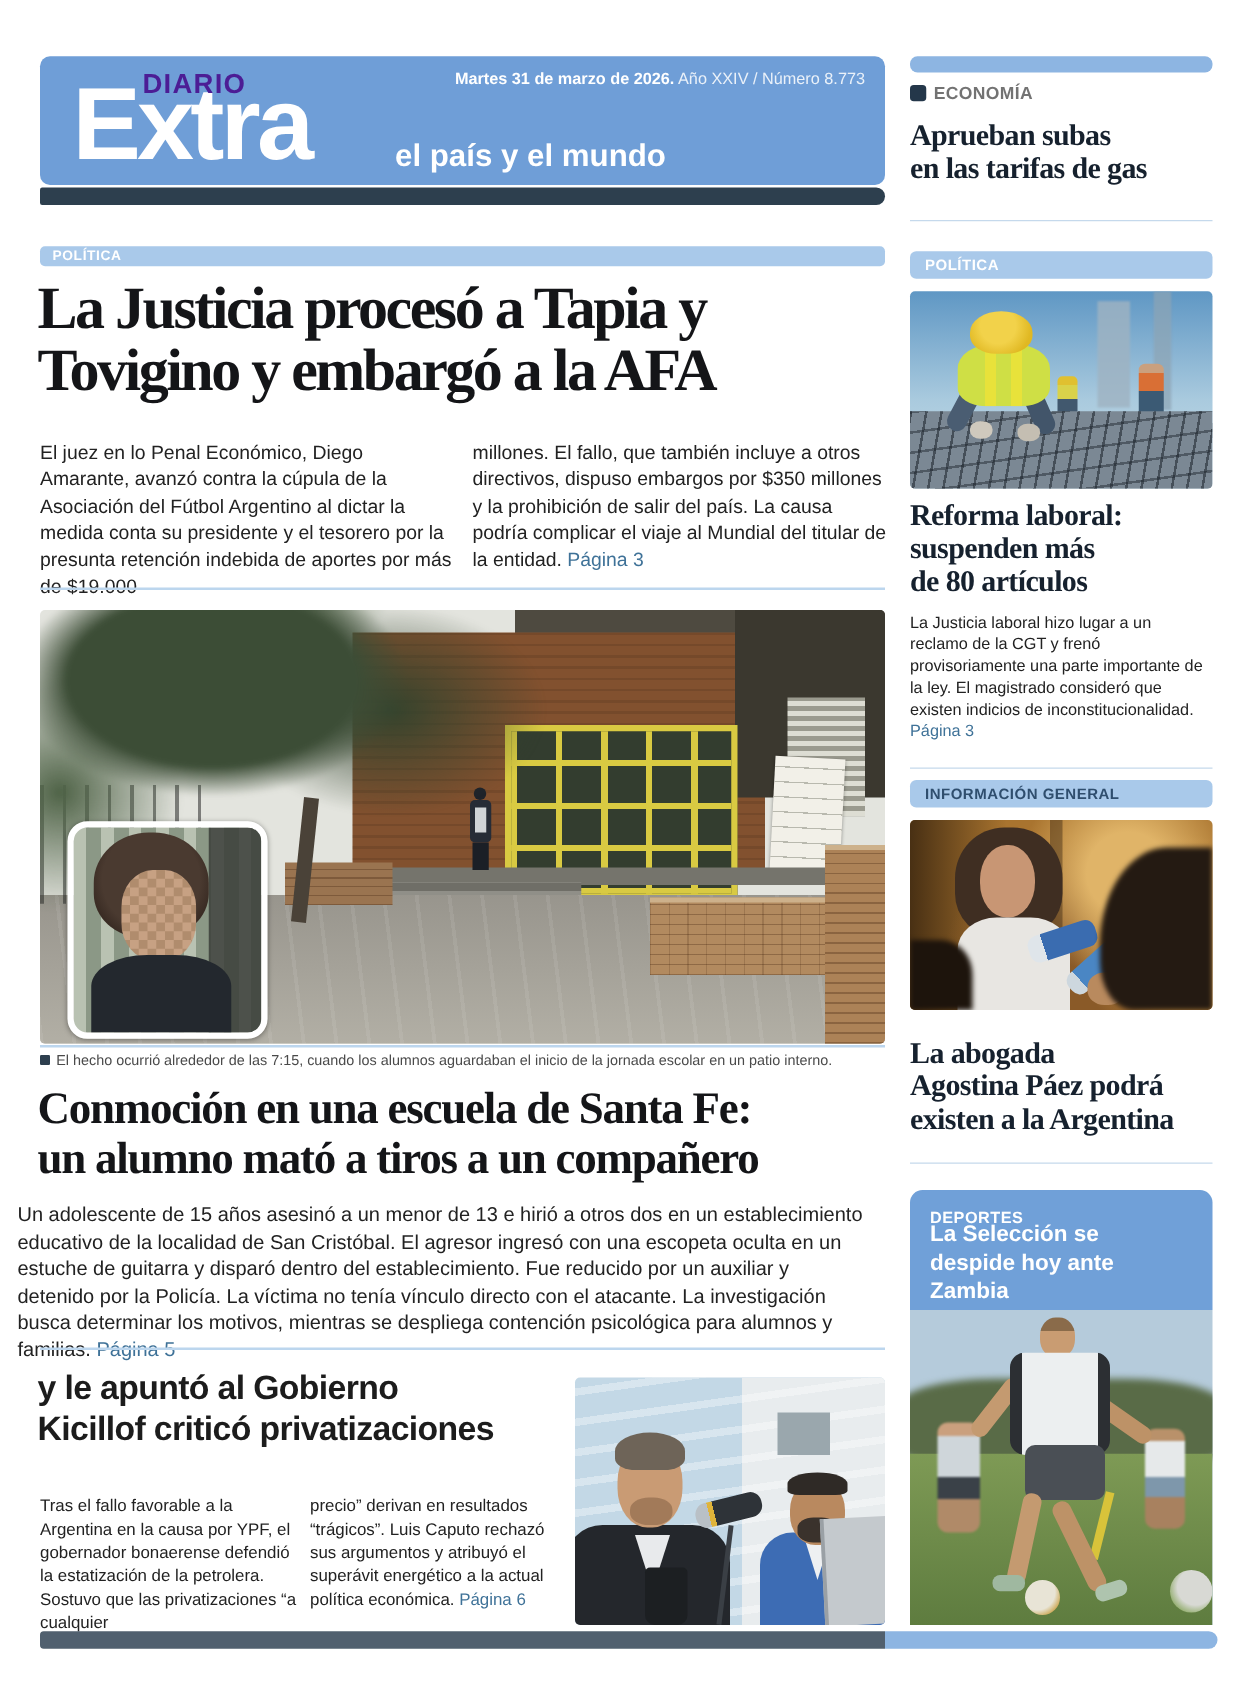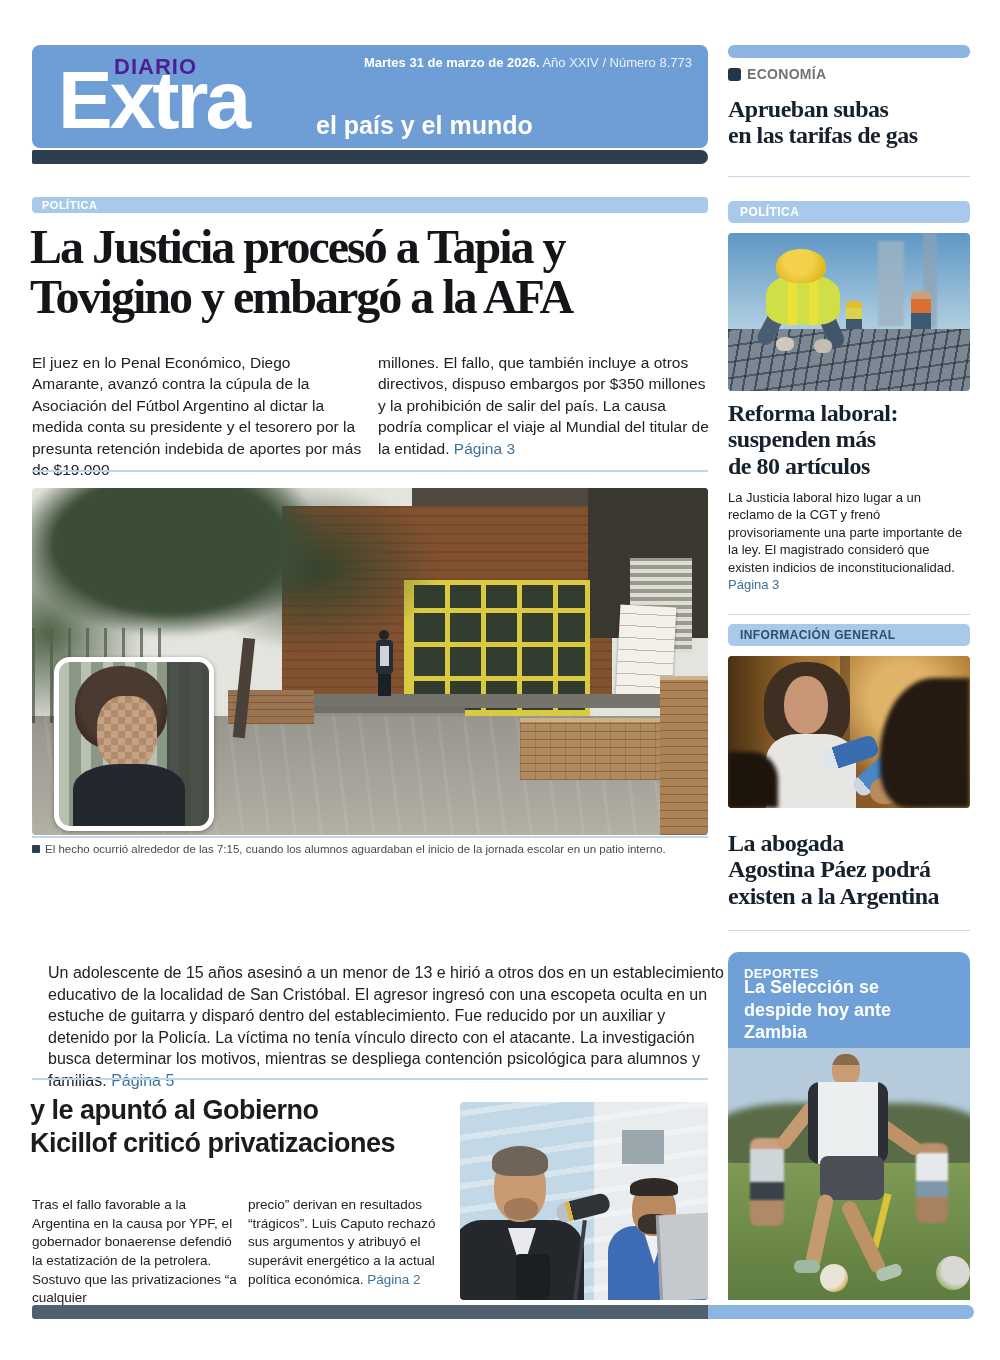--- a/index.html
+++ b/index.html
@@ -24,21 +24,21 @@
 
   
   .h1{left:30px;top:222px;width:680px;font-size:48px;line-height:1.05;font-weight:bold;color:#141518;letter-spacing:-2px;}
   .introcol{top:352px;width:332px;font-size:15.5px;line-height:1.38;color:#222;}
   .link{color:#3f7298;text-decoration:none;}
 
   
   .caption{left:32px;top:843px;width:676px;font-size:11.5px;color:#4a4a4a;}
   .sq{display:inline-block;width:8px;height:8px;background:#2d3f4e;border-radius:1px;margin-right:5px;}
   .h2{left:30px;top:866px;width:680px;font-size:36px;line-height:1.12;font-weight:bold;color:#141518;letter-spacing:-1px;}
-  .body2{left:48px;top:962px;width:676px;font-size:16px;line-height:1.35;color:#222;}
+  .body2{left:14px;top:962px;width:676px;font-size:16px;line-height:1.35;color:#222;}
 
   
   .h3{left:30px;top:1094px;width:430px;font-size:27px;line-height:1.22;font-weight:bold;color:#1c1c1c;letter-spacing:-.5px;}
   .kcol{top:1196px;width:206px;font-size:13.5px;line-height:1.38;color:#222;}
 
   
   .sb-topbar{left:728px;top:45px;width:242px;height:13px;background:#8db5e2;border-radius:6px;}
   .sb-kicker{left:728px;top:66px;font-size:14px;font-weight:bold;color:#737373;letter-spacing:.3px;}
   .sb-kicker .sq2{display:inline-block;width:13px;height:13px;background:#24374a;border-radius:3px;margin-right:6px;vertical-align:-2px;}
   .sb-h{left:728px;width:244px;font-size:24px;line-height:1.1;font-weight:bold;color:#16212e;letter-spacing:-.5px;}
@@ -228,35 +228,39 @@
       <div class="in-bar"></div>
       <div class="in-hair"></div>
       <div class="in-face"></div>
       <div class="in-shirt"></div>
     </div>
   </div>
 
   <div class="abs divider" style="left:32px;top:836px;width:676px;"></div>
   <div class="abs caption"><span class="sq"></span><span>El hecho ocurrió alrededor de las 7:15, cuando los alumnos aguardaban el inicio de la jornada escolar en un patio interno.</span></div>
 
+  <div class="abs h2 serif">
+    <span style="display:block">Conmoción en una escuela de Santa Fe:</span>
+    <span style="display:block">un alumno mató a tiros a un compañero</span>
+  </div>
   <div class="abs body2">
     <span>Un adolescente de 15 años asesinó a un menor de 13 e hirió a otros dos en un establecimiento educativo de la localidad de San Cristóbal. El agresor ingresó con una escopeta oculta en un estuche de guitarra y disparó dentro del establecimiento. Fue reducido por un auxiliar y detenido por la Policía. La víctima no tenía vínculo directo con el atacante. La investigación busca determinar los motivos, mientras se despliega contención psicológica para alumnos y familias.</span>
     <a href="#" class="link">Página 5</a>
   </div>
 
   <div class="abs divider" style="left:32px;top:1078px;width:676px;"></div>
 
   <div class="abs h3">
     <span style="display:block">y le apuntó al Gobierno</span>
     <span style="display:block">Kicillof criticó privatizaciones</span>
   </div>
   <div class="abs kcol" style="left:32px;">Tras el fallo favorable a la Argentina en la causa por YPF, el gobernador bonaerense defendió la estatización de la petrolera. Sostuvo que las privatizaciones “a cualquier</div>
   <div class="abs kcol" style="left:248px;">
     <span>precio” derivan en resultados “trágicos”. Luis Caputo rechazó sus argumentos y atribuyó el superávit energético a la actual política económica.</span>
-    <a href="#" class="link">Página 2</a>
+    <a href="#" class="link">Página 6</a>
   </div>
 
   <div class="abs photo kphoto">
     <div class="kp-bg"></div>
     <div class="kp-screen"></div>
     <div class="kp-suit2"></div>
     <div class="kp-shirt2"></div>
     <div class="kp-head2"></div>
     <div class="kp-hair2"></div>
     <div class="kp-beard2"></div>

